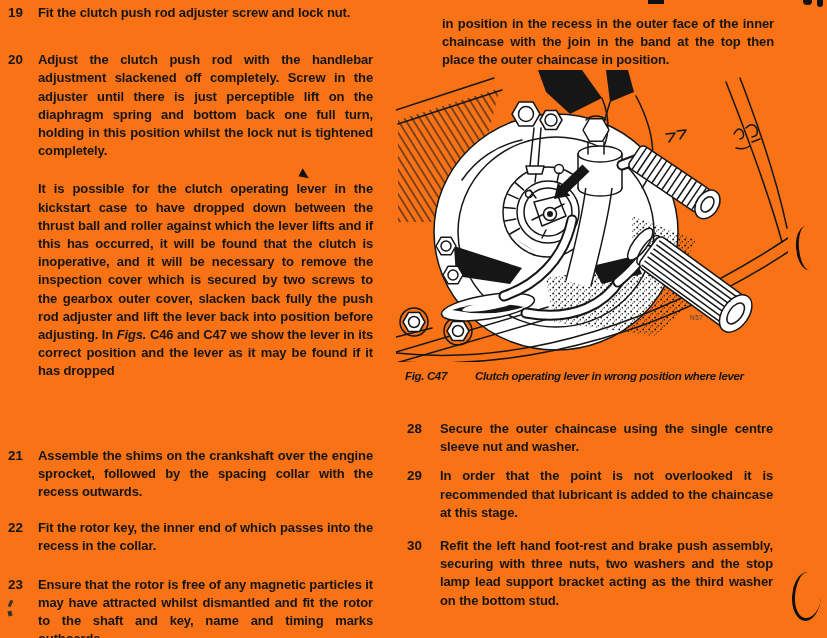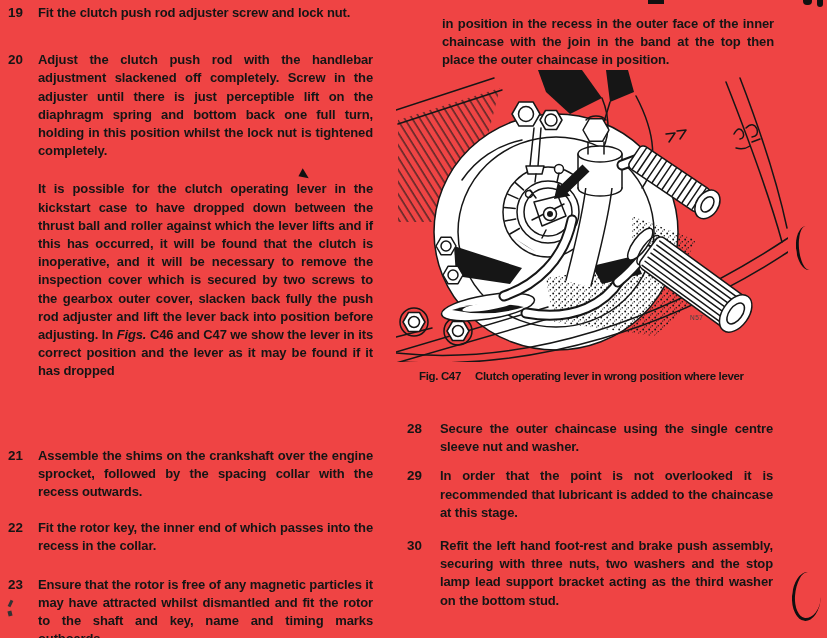--- a/index.html
+++ b/index.html
@@ -1,32 +1,32 @@
 <!DOCTYPE html>
 <html><head>
 <meta charset="utf-8">
 <style>
   html,body{margin:0;padding:0;}
   body{width:827px;height:638px;background:#fff;position:relative;overflow:hidden;
        font-family:"Liberation Sans",sans-serif;color:#151515;}
-  .page{position:absolute;inset:0;background:#ef4444;}
+  .page{position:absolute;inset:0;background:#f97316;}
   .col-list{position:absolute;}
   #left-items{left:8px;top:4px;width:365px;}
   #right-items{left:407px;top:420px;width:366px;}
   .item{display:flex;}
   .item .num{flex:0 0 30px;font-size:13.4px;font-weight:700;line-height:18.2px;}
   #right-items .item .num{flex:0 0 33px;}
   .item .body{flex:1;font-size:13px;font-weight:700;line-height:18.2px;
               letter-spacing:-0.12px;text-align:justify;text-align-last:left;}
   .item .body i{font-style:italic;}
   #intro-par{position:absolute;left:442px;top:2px;width:332px;font-size:13px;font-weight:700;
              line-height:18.2px;letter-spacing:-0.12px;text-align:justify;text-align-last:left;}
   .figure-wrap{position:absolute;left:396px;top:70px;width:392px;height:292px;}
   .caption{position:absolute;left:405px;top:369px;width:380px;display:flex;
-           font-weight:700;font-size:11.5px;line-height:14.5px;letter-spacing:-0.35px;text-align:center;}
+           font-style:italic;font-weight:700;font-size:11.5px;line-height:14.5px;letter-spacing:-0.35px;}
   .caption .flabel{flex:0 0 70px;}
   .caption .ctext .l2{padding-left:46px;}
   
   .ink{position:absolute;border-left:3px solid #101010;border-radius:50%;}
   #ink-1{left:796px;top:226px;width:20px;height:44px;transform:rotate(-5deg);}
   #ink-2{left:792px;top:572px;width:26px;height:46px;border-bottom:3px solid #101010;transform:rotate(4deg);}
   .frag{position:absolute;background:#111;}
   #frag-1{left:648px;top:0;width:16px;height:4px;}
   #frag-2{left:803px;top:0;width:9px;height:5px;border-radius:0 0 4px 4px;}
   #frag-3{left:817px;top:0;width:6px;height:7px;border-radius:0 0 3px 3px;}

